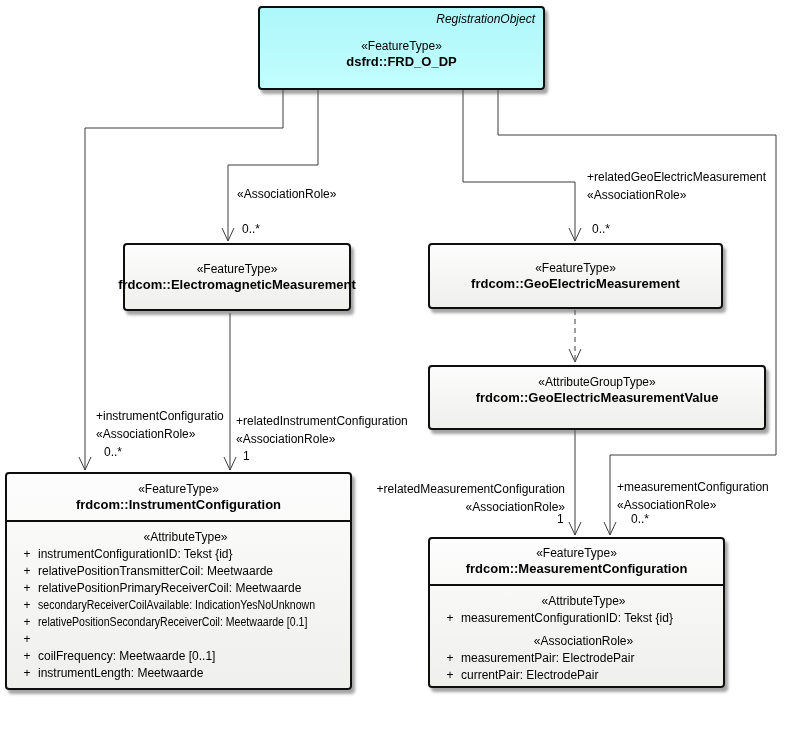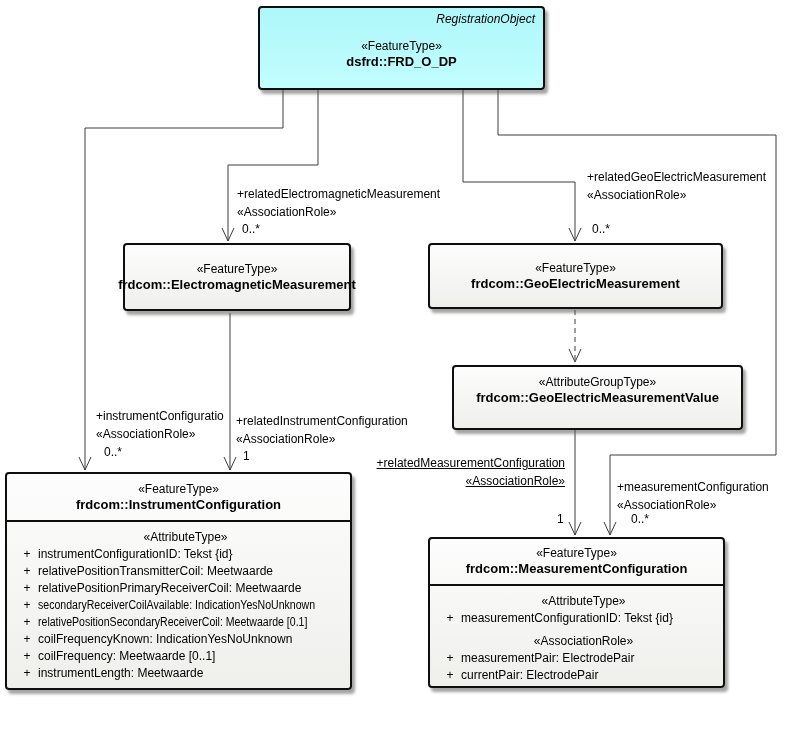--- a/index.html
+++ b/index.html
@@ -94,21 +94,21 @@
     </div>
   </div>
 
   <div class="uml-box" style="left:428px;top:243px;width:295px;height:66px;">
     <div class="box-header" style="height:100%;">
       <div class="st">«FeatureType»</div>
       <div class="nm">frdcom::GeoElectricMeasurement</div>
     </div>
   </div>
 
-  <div class="uml-box" style="left:452px;top:365px;width:291px;height:65px;">
+  <div class="uml-box" style="left:428px;top:365px;width:338px;height:65px;">
     <div class="box-header" style="height:78%;">
       <div class="st">«AttributeGroupType»</div>
       <div class="nm">frdcom::GeoElectricMeasurementValue</div>
     </div>
   </div>
 
   <div class="uml-box" style="left:5px;top:472px;width:347px;height:218px;">
     <div class="box-header divided" style="height:48px;">
       <div class="st">«FeatureType»</div>
       <div class="nm">frdcom::InstrumentConfiguration</div>
@@ -130,21 +130,20 @@
       <div class="attr-row">
         <span class="vis">+</span>
         <span class="attr-text condensed">secondaryReceiverCoilAvailable: IndicationYesNoUnknown</span>
       </div>
       <div class="attr-row">
         <span class="vis">+</span>
         <span class="attr-text condensed">relativePositionSecondaryReceiverCoil: Meetwaarde [0.1]</span>
       </div>
       <div class="attr-row">
         <span class="vis">+</span>
-        <span class="attr-text">coilFrequencyKnown: IndicationYesNoUnknown</span>
       </div>
       <div class="attr-row">
         <span class="vis">+</span>
         <span class="attr-text">coilFrequency: Meetwaarde [0..1]</span>
       </div>
       <div class="attr-row">
         <span class="vis">+</span>
         <span class="attr-text">instrumentLength: Meetwaarde</span>
       </div>
     </div>
@@ -167,21 +166,20 @@
         <span class="attr-text">measurementPair: ElectrodePair</span>
       </div>
       <div class="attr-row">
         <span class="vis">+</span>
         <span class="attr-text">currentPair: ElectrodePair</span>
       </div>
     </div>
   </div>
 
   <div class="edge-label" style="left:237px;top:185px;">
-    <div>+relatedElectromagneticMeasurement</div>
     <div>«AssociationRole»</div>
   </div>
   <div class="mult" style="left:242px;top:222px;">0..*</div>
 
   <div class="edge-label" style="left:587px;top:168px;">
     <div>+relatedGeoElectricMeasurement</div>
     <div>«AssociationRole»</div>
   </div>
   <div class="mult" style="left:592px;top:222px;">0..*</div>
 
@@ -190,21 +188,21 @@
     <div>«AssociationRole»</div>
   </div>
   <div class="mult" style="left:104px;top:445px;">0..*</div>
 
   <div class="edge-label" style="left:236px;top:412px;">
     <div>+relatedInstrumentConfiguration</div>
     <div>«AssociationRole»</div>
   </div>
   <div class="mult" style="left:243px;top:449px;">1</div>
 
-  <div class="edge-label right" style="left:370px;top:454px;width:195px;text-decoration:underline;">
+  <div class="edge-label right" style="left:370px;top:480px;width:195px;">
     <div>+relatedMeasurementConfiguration</div>
     <div>«AssociationRole»</div>
   </div>
   <div class="mult" style="left:557px;top:512px;">1</div>
 
   <div class="edge-label" style="left:617px;top:478px;">
     <div>+measurementConfiguration</div>
     <div>«AssociationRole»</div>
   </div>
   <div class="mult" style="left:631px;top:512px;">0..*</div>

